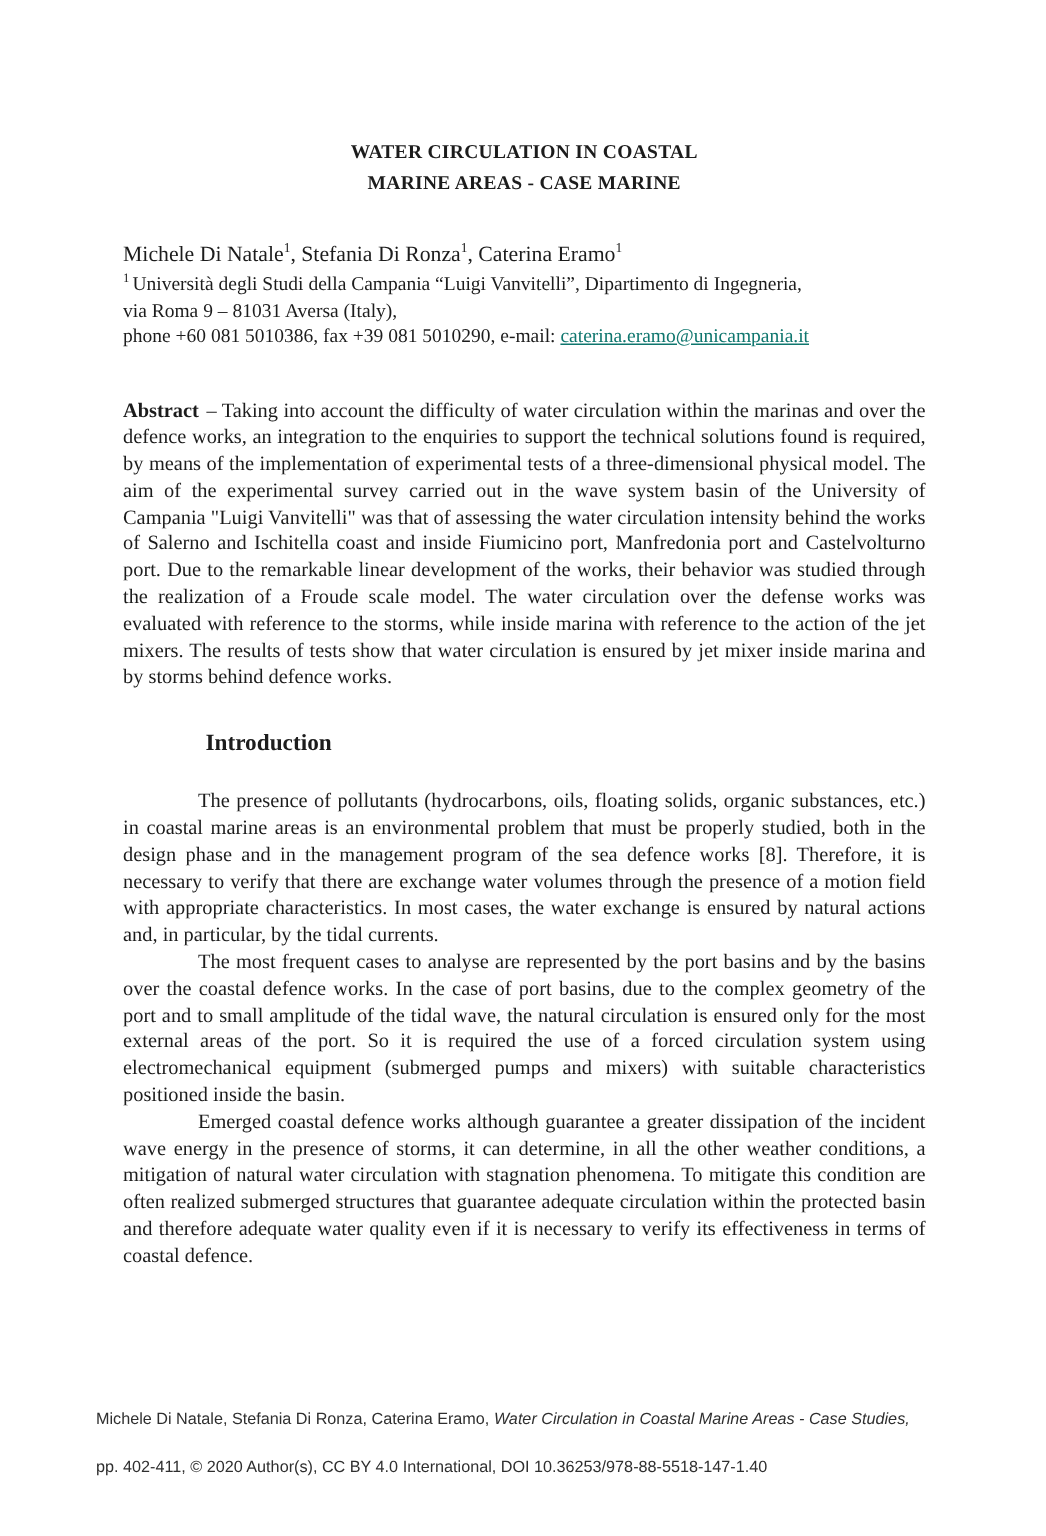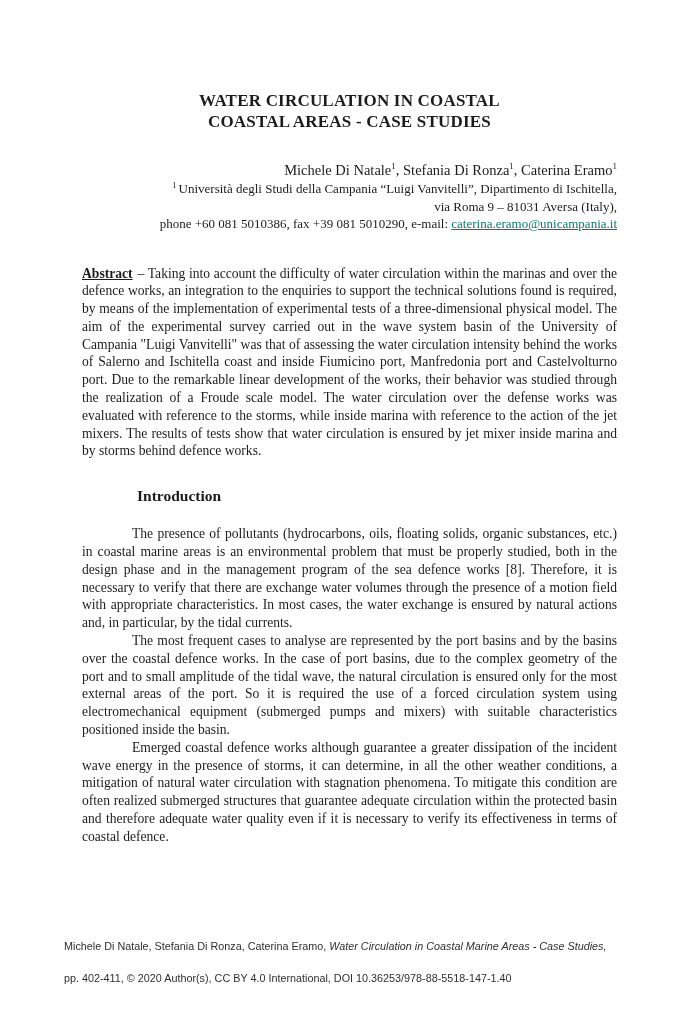--- a/index.html
+++ b/index.html
@@ -13,27 +13,27 @@
     overflow: hidden;
     box-sizing: border-box;
   }
   .content {
     padding: 0 80px 0 82px;
   }
   .paper-title {
     padding-top: 90px;
     text-align: center;
     font-weight: bold;
-    font-size: 17px;
+    font-size: 13px;
     line-height: 21px;
     letter-spacing: 0.2px;
   }
   .authors-block {
     margin-top: 29px;
-    text-align: right;
+    text-align: left;
   }
   .authors-line {
     font-size: 14.5px;
     line-height: 19px;
   }
   sup.auth-sup {
     font-size: 9px;
     line-height: 0;
     vertical-align: super;
   }
@@ -53,21 +53,20 @@
     cursor: pointer;
   }
   .abstract-para {
     margin: 32px 0 0 0;
     text-align: justify;
     font-size: 13.6px;
     line-height: 17.8px;
   }
   .abstract-para b {
     margin-right: 5px;
-    text-decoration: underline;
   }
   .section-heading {
     margin: 26px 0 20px 55px;
     font-size: 15.5px;
     line-height: 19px;
     font-weight: bold;
   }
   .body-para {
     margin: 0;
     text-align: justify;
@@ -94,29 +93,29 @@
   }
 </style>
 </head>
 <body>
 
 <div class="page">
   <div class="content">
 
     <div class="paper-title">
       <div>WATER CIRCULATION IN COASTAL</div>
-      <div>COASTAL AREAS - CASE STUDIES</div>
+      <div>MARINE AREAS - CASE MARINE</div>
     </div>
 
     <div class="authors-block">
       <div class="authors-line">
         <span>Michele Di Natale</span><sup class="auth-sup">1</sup><span>, </span><span>Stefania Di Ronza</span><sup class="auth-sup">1</sup><span>, </span><span>Caterina Eramo</span><sup class="auth-sup">1</sup>
       </div>
       <div class="affil-line">
-        <sup class="affil-sup">1</sup><span>Università degli Studi della Campania “Luigi Vanvitelli”, Dipartimento di Ischitella,</span>
+        <sup class="affil-sup">1</sup><span>Università degli Studi della Campania “Luigi Vanvitelli”, Dipartimento di Ingegneria,</span>
       </div>
       <div class="affil-line">via Roma 9 – 81031 Aversa (Italy),</div>
       <div class="affil-line">
         <span>phone +60 081 5010386, fax +39 081 5010290, e-mail: </span><a class="email-link">caterina.eramo@unicampania.it</a>
       </div>
     </div>
 
     <p class="abstract-para">
       <b>Abstract</b><span>– Taking into account the difficulty of water circulation within the marinas and over the defence works, an integration to the enquiries to support the technical solutions found is required, by means of the implementation of experimental tests of a three-dimensional physical model. The aim of the experimental survey carried out in the wave system basin of the University of Campania "Luigi Vanvitelli" was that of assessing the water circulation intensity behind the works of Salerno and Ischitella coast and inside Fiumicino port, Manfredonia port and Castelvolturno port. Due to the remarkable linear development of the works, their behavior was studied through the realization of a Froude scale model. The water circulation over the defense works was evaluated with reference to the storms, while inside marina with reference to the action of the jet mixers. The results of tests show that water circulation is ensured by jet mixer inside marina and by storms behind defence works.</span>
     </p>

